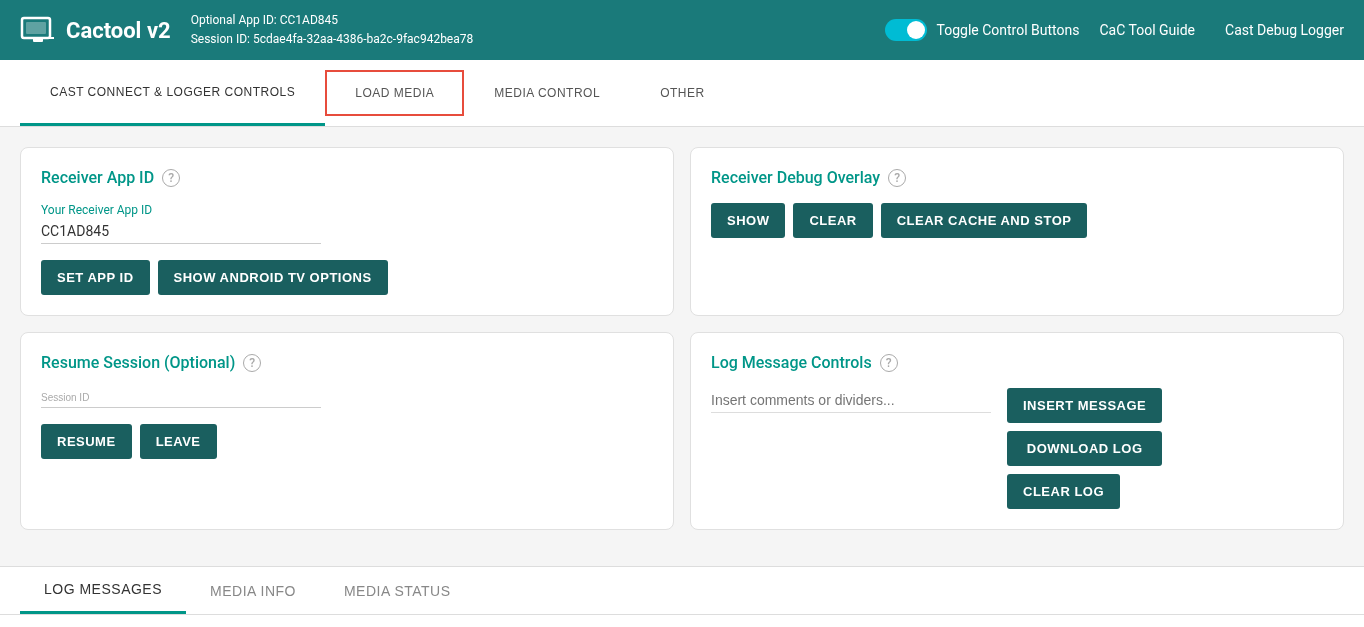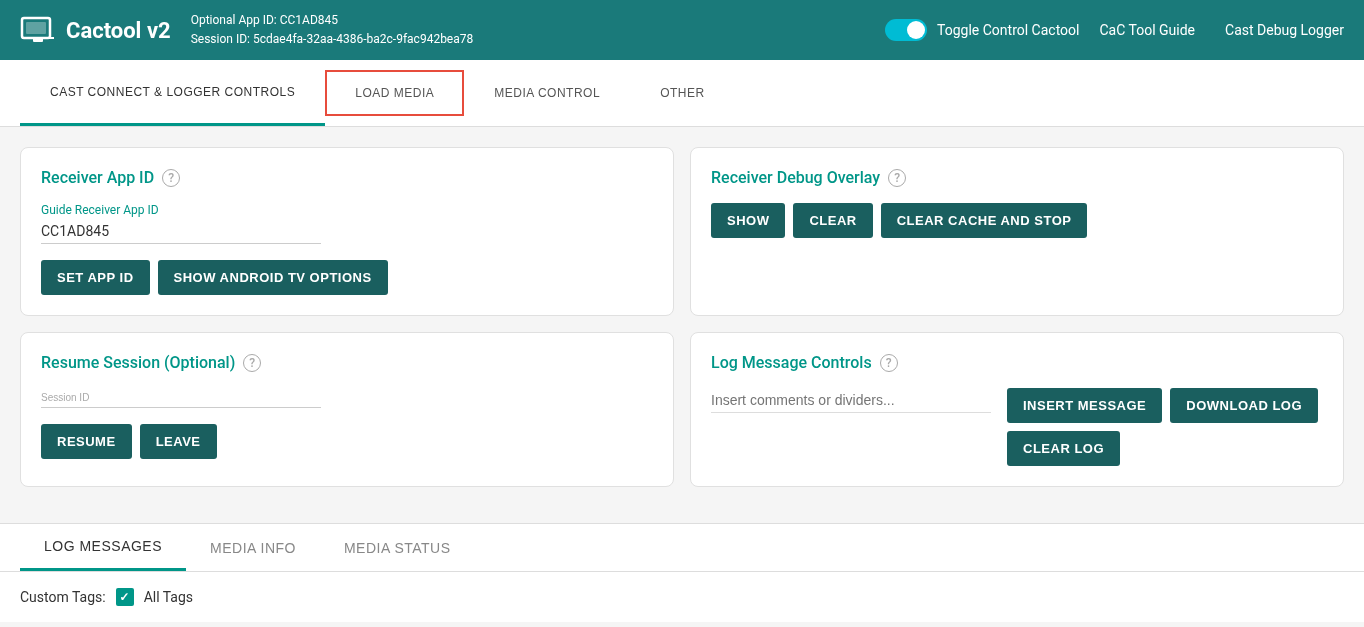--- a/index.html
+++ b/index.html
@@ -265,20 +265,21 @@
 
     .right-panel-controls {
       display: flex;
       flex-direction: column;
       gap: 8px;
       align-items: flex-start;
     }
     .btn-row {
       display: flex;
       gap: 8px;
+      flex-direction: column;
     }
   </style>
 </head>
 <body>
 
 <header class="header">
   <div class="header-logo">
     <svg class="logo-icon" viewBox="0 0 36 36" fill="none" xmlns="http://www.w3.org/2000/svg">
       <rect x="2" y="6" width="28" height="20" rx="2" stroke="white" stroke-width="2.5" fill="none"></rect>
       <rect x="6" y="10" width="20" height="12" rx="1" fill="white" opacity="0.3"></rect>
@@ -294,21 +295,21 @@
       <span>CC1AD845</span>
     </span>
     <span>
       <span>Session ID:</span>
       <span>5cdae4fa-32aa-4386-ba2c-9fac942bea78</span>
     </span>
   </div>
 
   <div class="toggle-area">
     <div class="toggle-switch"></div>
-    <span>Toggle Control Cactool</span>
+    <span>Toggle Control Buttons</span>
   </div>
 
   <div class="header-links">
     <a href="#">CaC Tool Guide</a>
     <a href="#">Cast Debug Logger</a>
   </div>
 </header>
 
 <nav class="nav-tabs">
   <button class="nav-tab active">CAST CONNECT &amp; LOGGER CONTROLS</button>
@@ -318,21 +319,21 @@
 </nav>
 
 <div class="main-content">
   <div class="panels-row">
 
     <div class="panel">
       <div class="panel-title">
         <span>Receiver App ID</span>
         <span class="help-icon">?</span>
       </div>
-      <div class="field-label">Guide Receiver App ID</div>
+      <div class="field-label">Your Receiver App ID</div>
       <div class="field-input-value">CC1AD845</div>
       <div class="btn-group">
         <button class="btn btn-dark">SET APP ID</button>
         <button class="btn btn-dark">SHOW ANDROID TV OPTIONS</button>
       </div>
     </div>
 
     <div class="panel">
       <div class="panel-title">
         <span>Receiver Debug Overlay</span>

